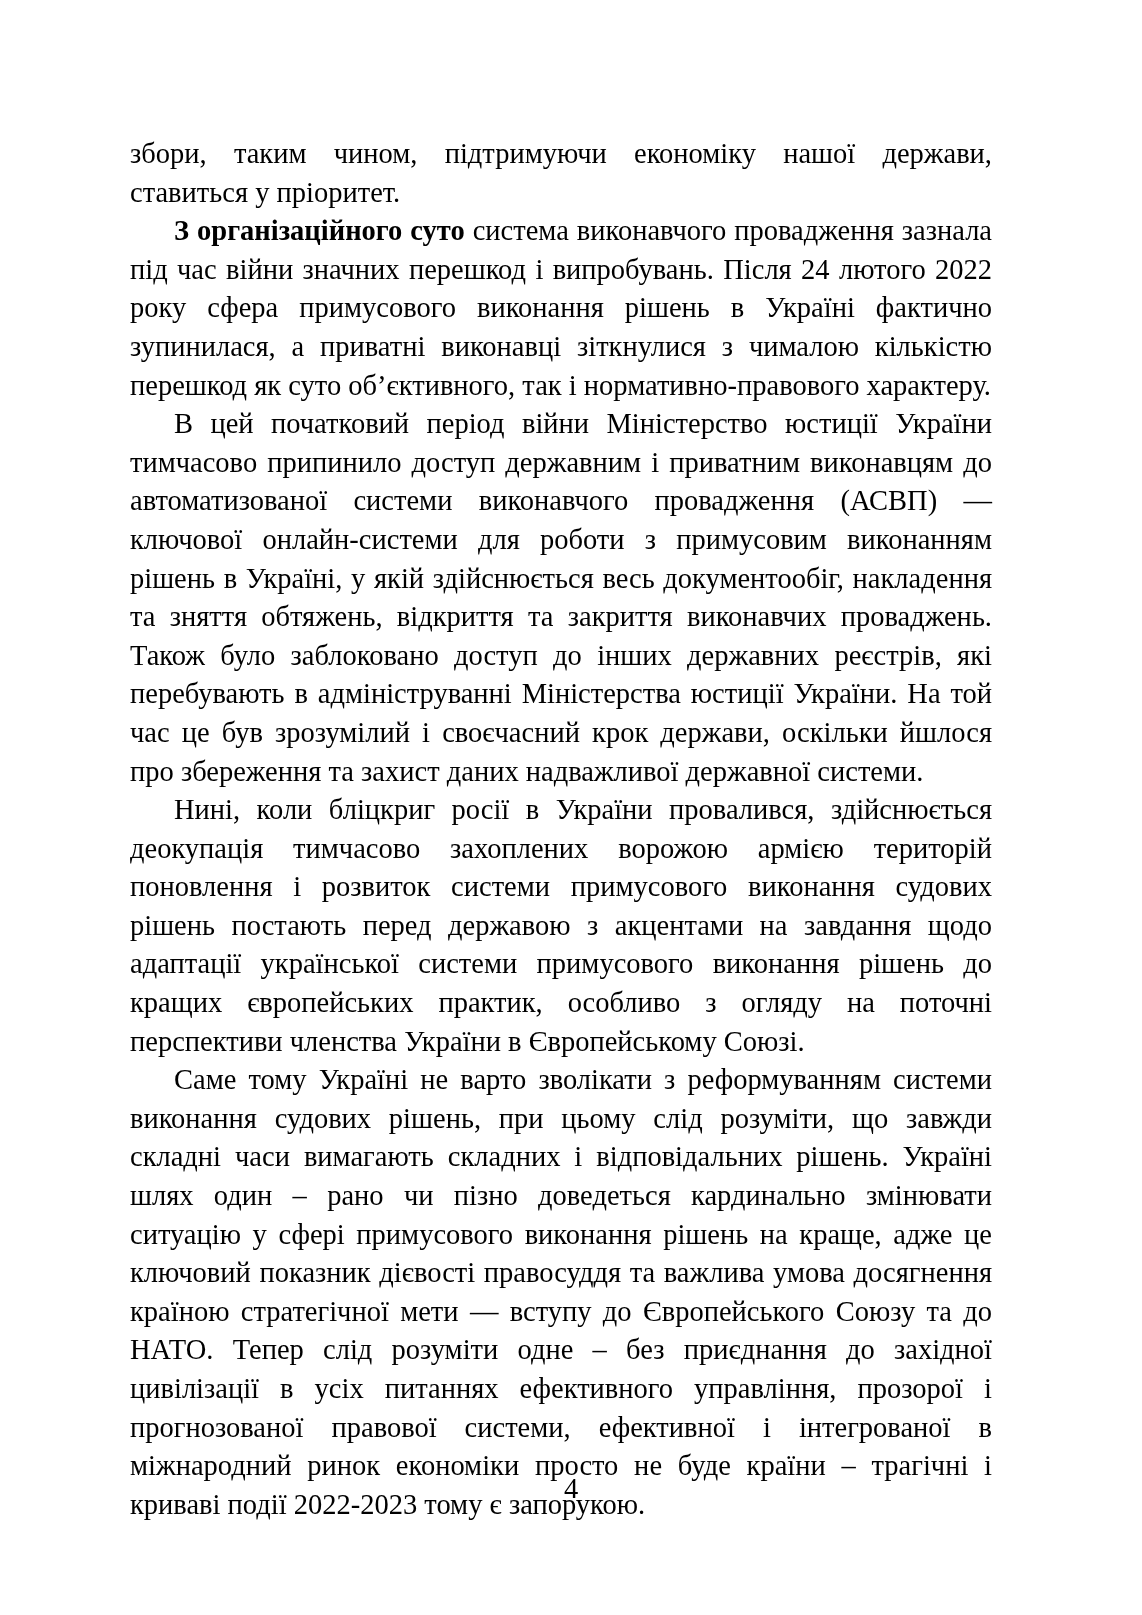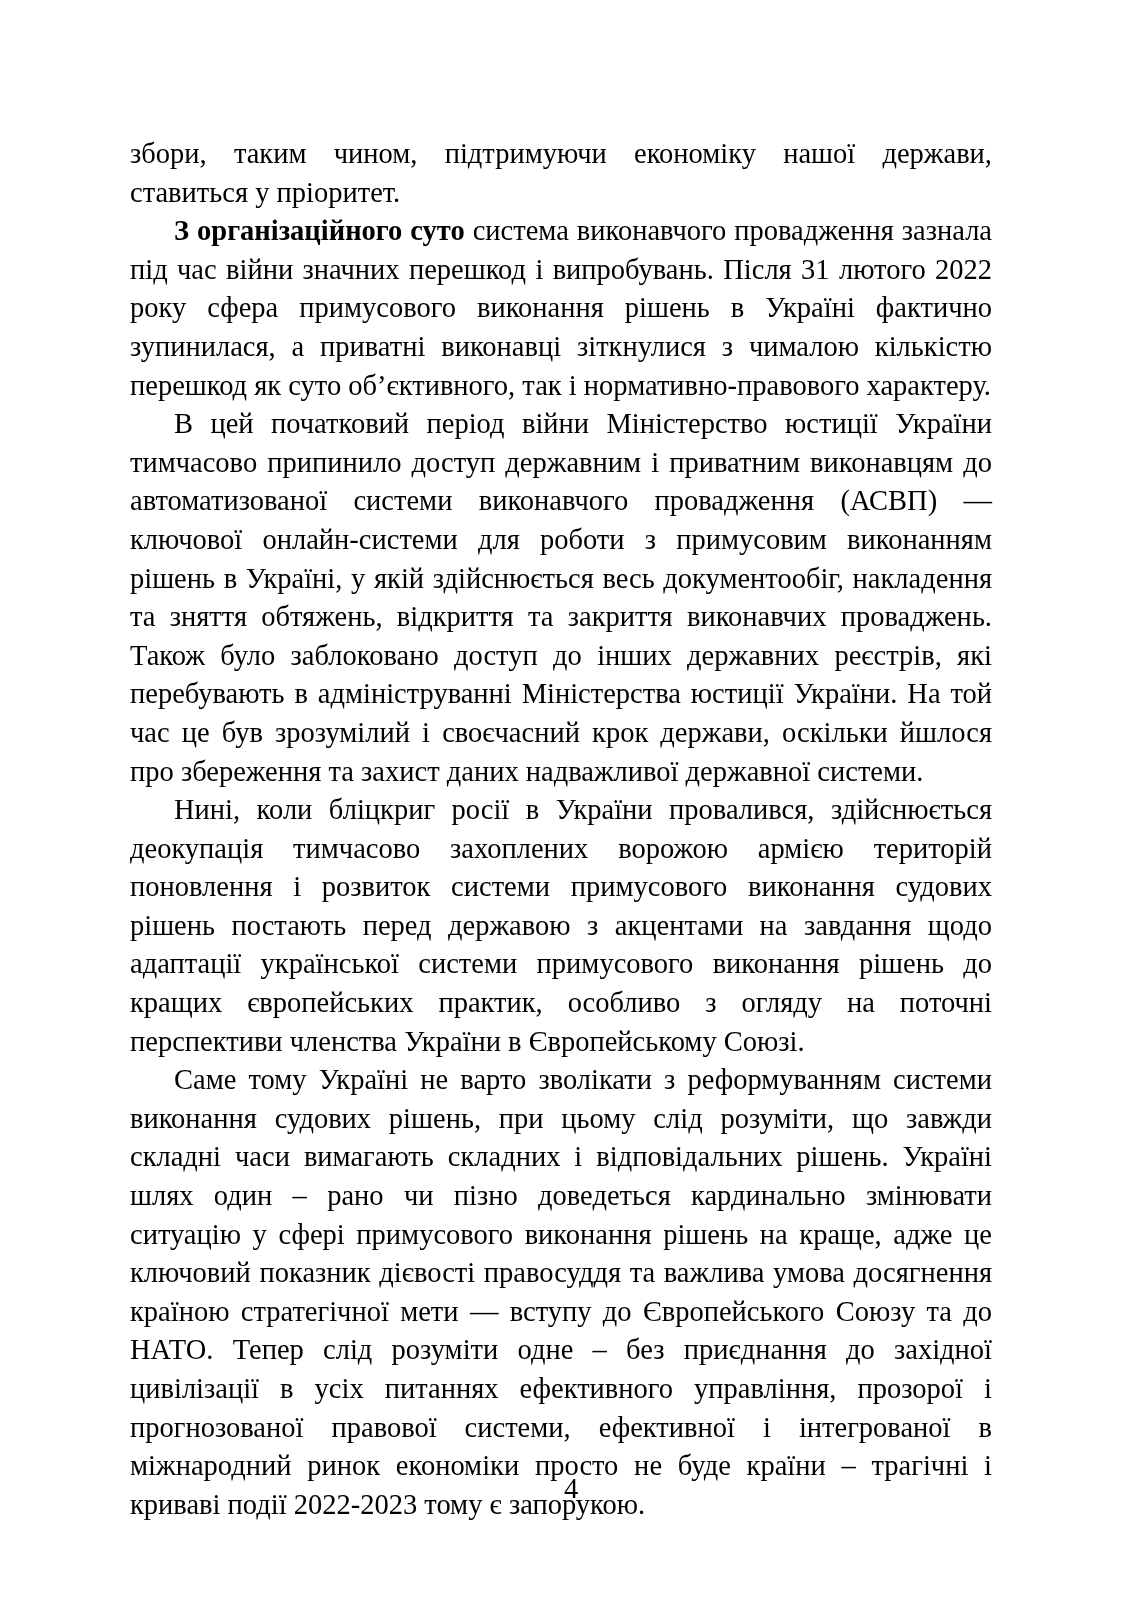--- a/index.html
+++ b/index.html
@@ -65,21 +65,21 @@
 
 <div class="page">
 
   <div class="text-column">
 
     <p class="para">
       <span>збори, таким чином, підтримуючи економіку нашої держави, ставиться у пріоритет.</span>
     </p>
 
     <p class="para indented">
-      <span class="lead-bold">З організаційного суто</span><span> система виконавчого провадження зазнала під час війни значних перешкод і випробувань. Після 31 лютого 2022 року сфера примусового виконання рішень в Україні фактично зупинилася, а приватні виконавці зіткнулися з чималою кількістю перешкод як суто об’єктивного, так і нормативно-правового характеру.</span>
+      <span class="lead-bold">З організаційного суто</span><span> система виконавчого провадження зазнала під час війни значних перешкод і випробувань. Після 24 лютого 2022 року сфера примусового виконання рішень в Україні фактично зупинилася, а приватні виконавці зіткнулися з чималою кількістю перешкод як суто об’єктивного, так і нормативно-правового характеру.</span>
     </p>
 
     <p class="para indented">
       <span>В цей початковий період війни Міністерство юстиції України тимчасово припинило доступ державним і приватним виконавцям до автоматизованої системи виконавчого провадження (АСВП) — ключової онлайн-системи для роботи з примусовим виконанням рішень в Україні, у якій здійснюється весь документообіг, накладення та зняття обтяжень, відкриття та закриття виконавчих проваджень. Також було заблоковано доступ до інших державних реєстрів, які перебувають в адмініструванні Міністерства юстиції України. На той час це був зрозумілий і своєчасний крок держави, оскільки йшлося про збереження та захист даних надважливої державної системи.</span>
     </p>
 
     <p class="para indented">
       <span>Нині, коли бліцкриг росії в України провалився, здійснюється деокупація тимчасово захоплених ворожою армією територій поновлення і розвиток системи примусового виконання судових рішень постають перед державою з акцентами на завдання щодо адаптації української системи примусового виконання рішень до кращих європейських практик, особливо з огляду на поточні перспективи членства України в Європейському Союзі.</span>
     </p>
 

